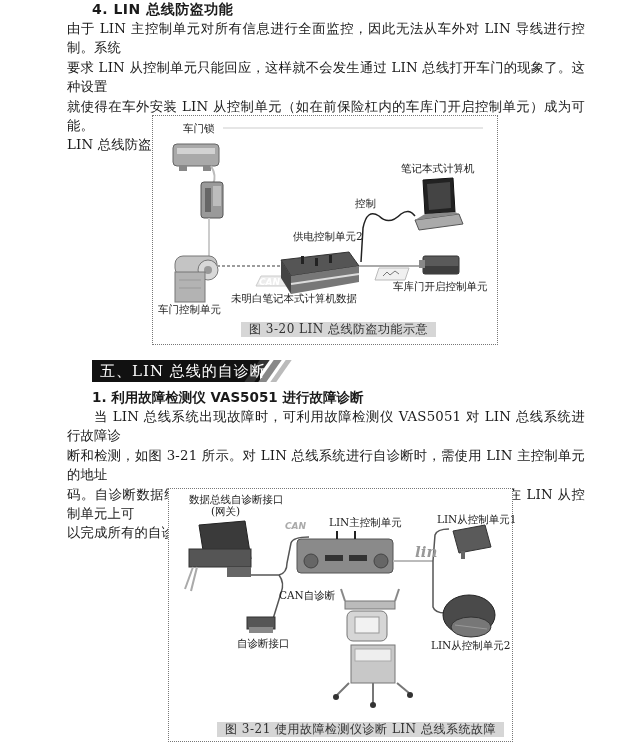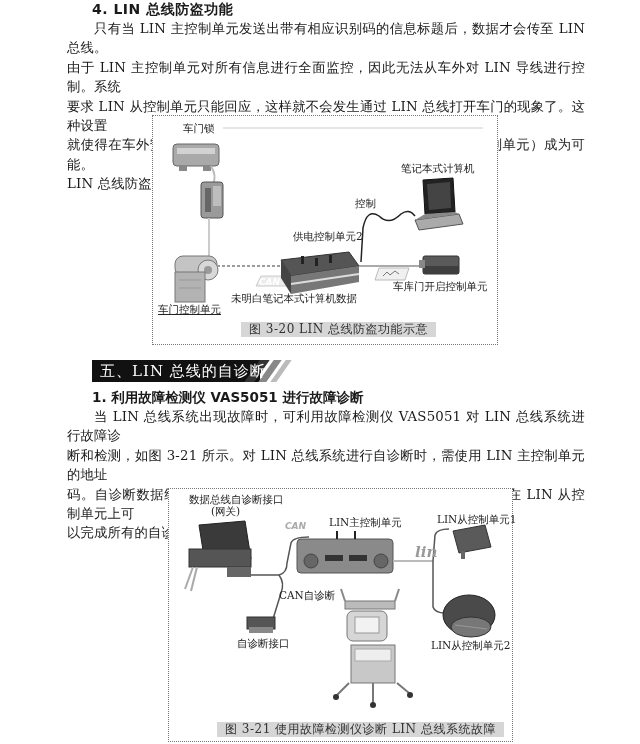--- a/index.html
+++ b/index.html
@@ -20,21 +20,20 @@
   .sec .s3{position:absolute;left:186px;top:0;width:6px;height:22px;background:#bbb;transform:skewX(-35deg);}
   .h1sub{left:92px;top:388px;font-size:13.5px;font-weight:bold;line-height:18px;font-family:"DejaVu Sans","Liberation Sans",sans-serif;}
   svg{position:absolute;left:0;top:0;}
 </style>
 </head>
 <body>
 
 <div class="abs h4">4.  LIN 总线防盗功能</div>
 
 <div class="abs para" style="top:19px;">
-  <p class="ind">只有当 LIN 主控制单元发送出带有相应识别码的信息标题后，数据才会传至 LIN 总线。</p>
   <p>由于 LIN 主控制单元对所有信息进行全面监控，因此无法从车外对 LIN 导线进行控制。系统</p>
   <p>要求 LIN 从控制单元只能回应，这样就不会发生通过 LIN 总线打开车门的现象了。这种设置</p>
   <p>就使得在车外安装 LIN 从控制单元（如在前保险杠内的车库门开启控制单元）成为可能。</p>
   <p>LIN 总线防盗功能示意如图 3-20 所示。</p>
 </div>
 
 <div class="abs fig" style="left:152px;top:115px;width:344px;height:228px;text-align:right;">
   <svg width="344" height="228" viewBox="0 0 344 228">
 
     <line x1="70" y1="12" x2="330" y2="12" stroke="#e6e6e6" stroke-width="2"></line>
@@ -97,21 +96,21 @@
       <polygon points="272,98 302,96 306,98 262,104" fill="#888"></polygon>
     </g>
   </svg>
   <div class="abs lbl" style="left:30px;top:6px;">车门锁</div>
   <div class="abs lbl" style="left:248px;top:46px;">笔记本式计算机</div>
   <div class="abs lbl" style="left:202px;top:81px;">控制</div>
   <div class="abs lbl" style="left:140px;top:114px;">供电控制单元2</div>
   <div class="abs lbl" style="left:106px;top:161px;font-size:9px;color:#fff;font-style:italic;font-weight:bold;font-family:'DejaVu Sans',sans-serif;">CAN</div>
   <div class="abs lbl" style="left:240px;top:164px;">车库门开启控制单元</div>
   <div class="abs lbl" style="left:78px;top:176px;">未明白笔记本式计算机数据</div>
-  <div class="abs lbl" style="left:5px;top:187px;text-decoration:underline;">车门控制单元</div>
+  <div class="abs lbl" style="left:5px;top:187px;">车门控制单元</div>
   <div class="abs cap" style="left:88px;top:206px;">图 3-20    LIN 总线防盗功能示意</div>
 </div>
 
 <div class="abs sec">
   <div class="bar"></div>
   <div class="s1"></div>
   <div class="s2"></div>
   <div class="s3"></div>
   <div class="txt">五、LIN 总线的自诊断</div>
 </div>

